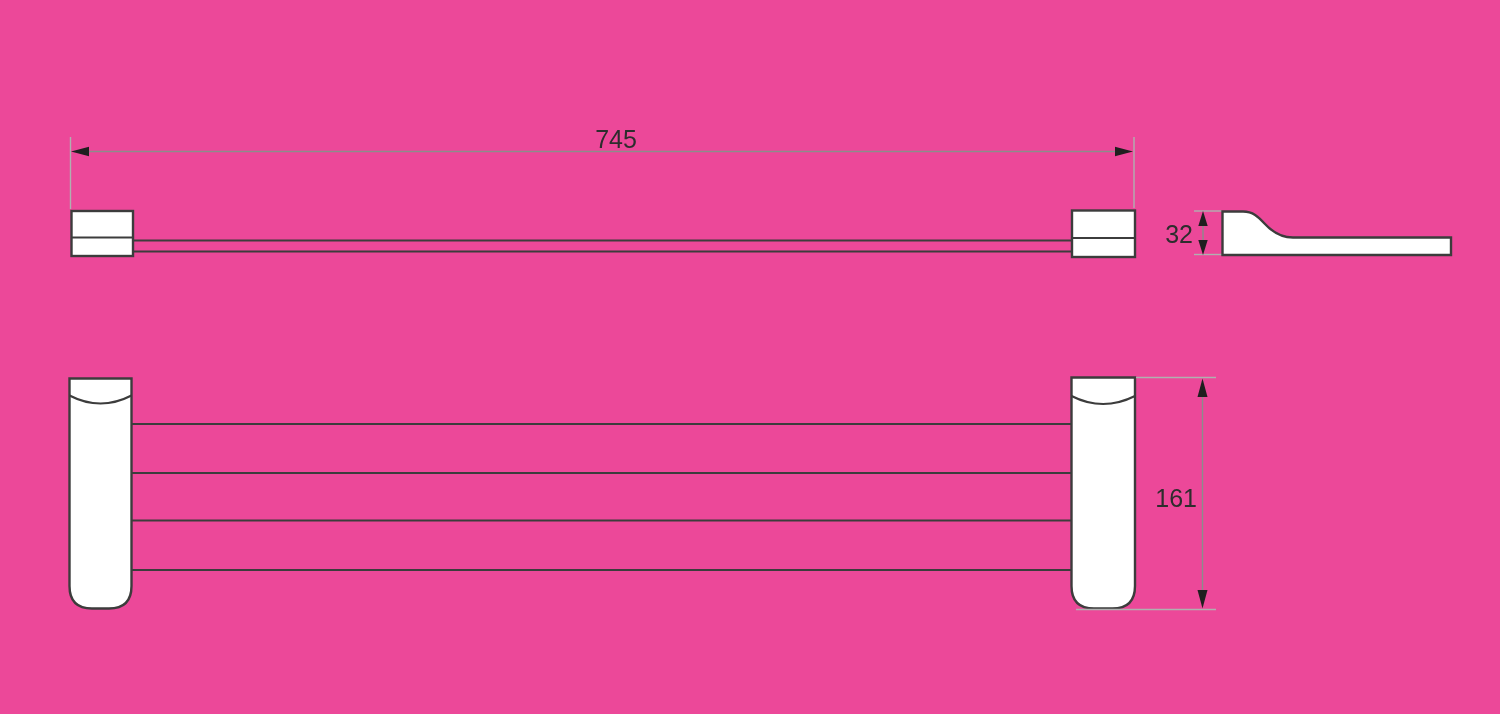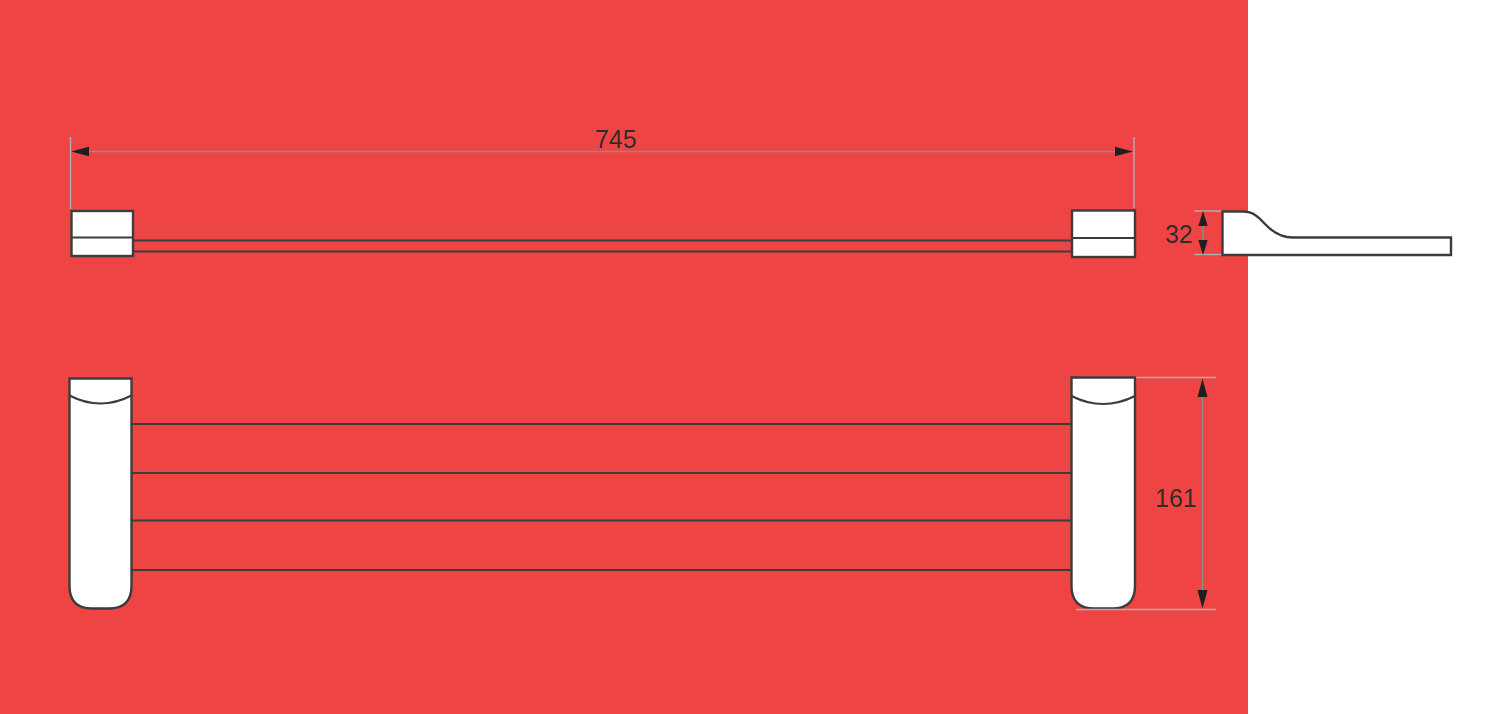--- a/index.html
+++ b/index.html
@@ -5,23 +5,23 @@
   html, body {
     margin: 0;
     padding: 0;
     background: #ffffff;
     width: 1500px;
     height: 714px;
     overflow: hidden;
   }
   .canvas {
     position: relative;
-    width: 1248px;
+    width: 1500px;
     height: 714px;
-    background: #ef4444;
+    background: #ec4899;
   }
   svg { display: block; }
   svg text {
     font-family: "Liberation Sans", sans-serif;
     font-size: 25px;
     fill: #2d2d2d;
   }
   .obj {
     fill: #ffffff;
     stroke: #3c3c3c;

